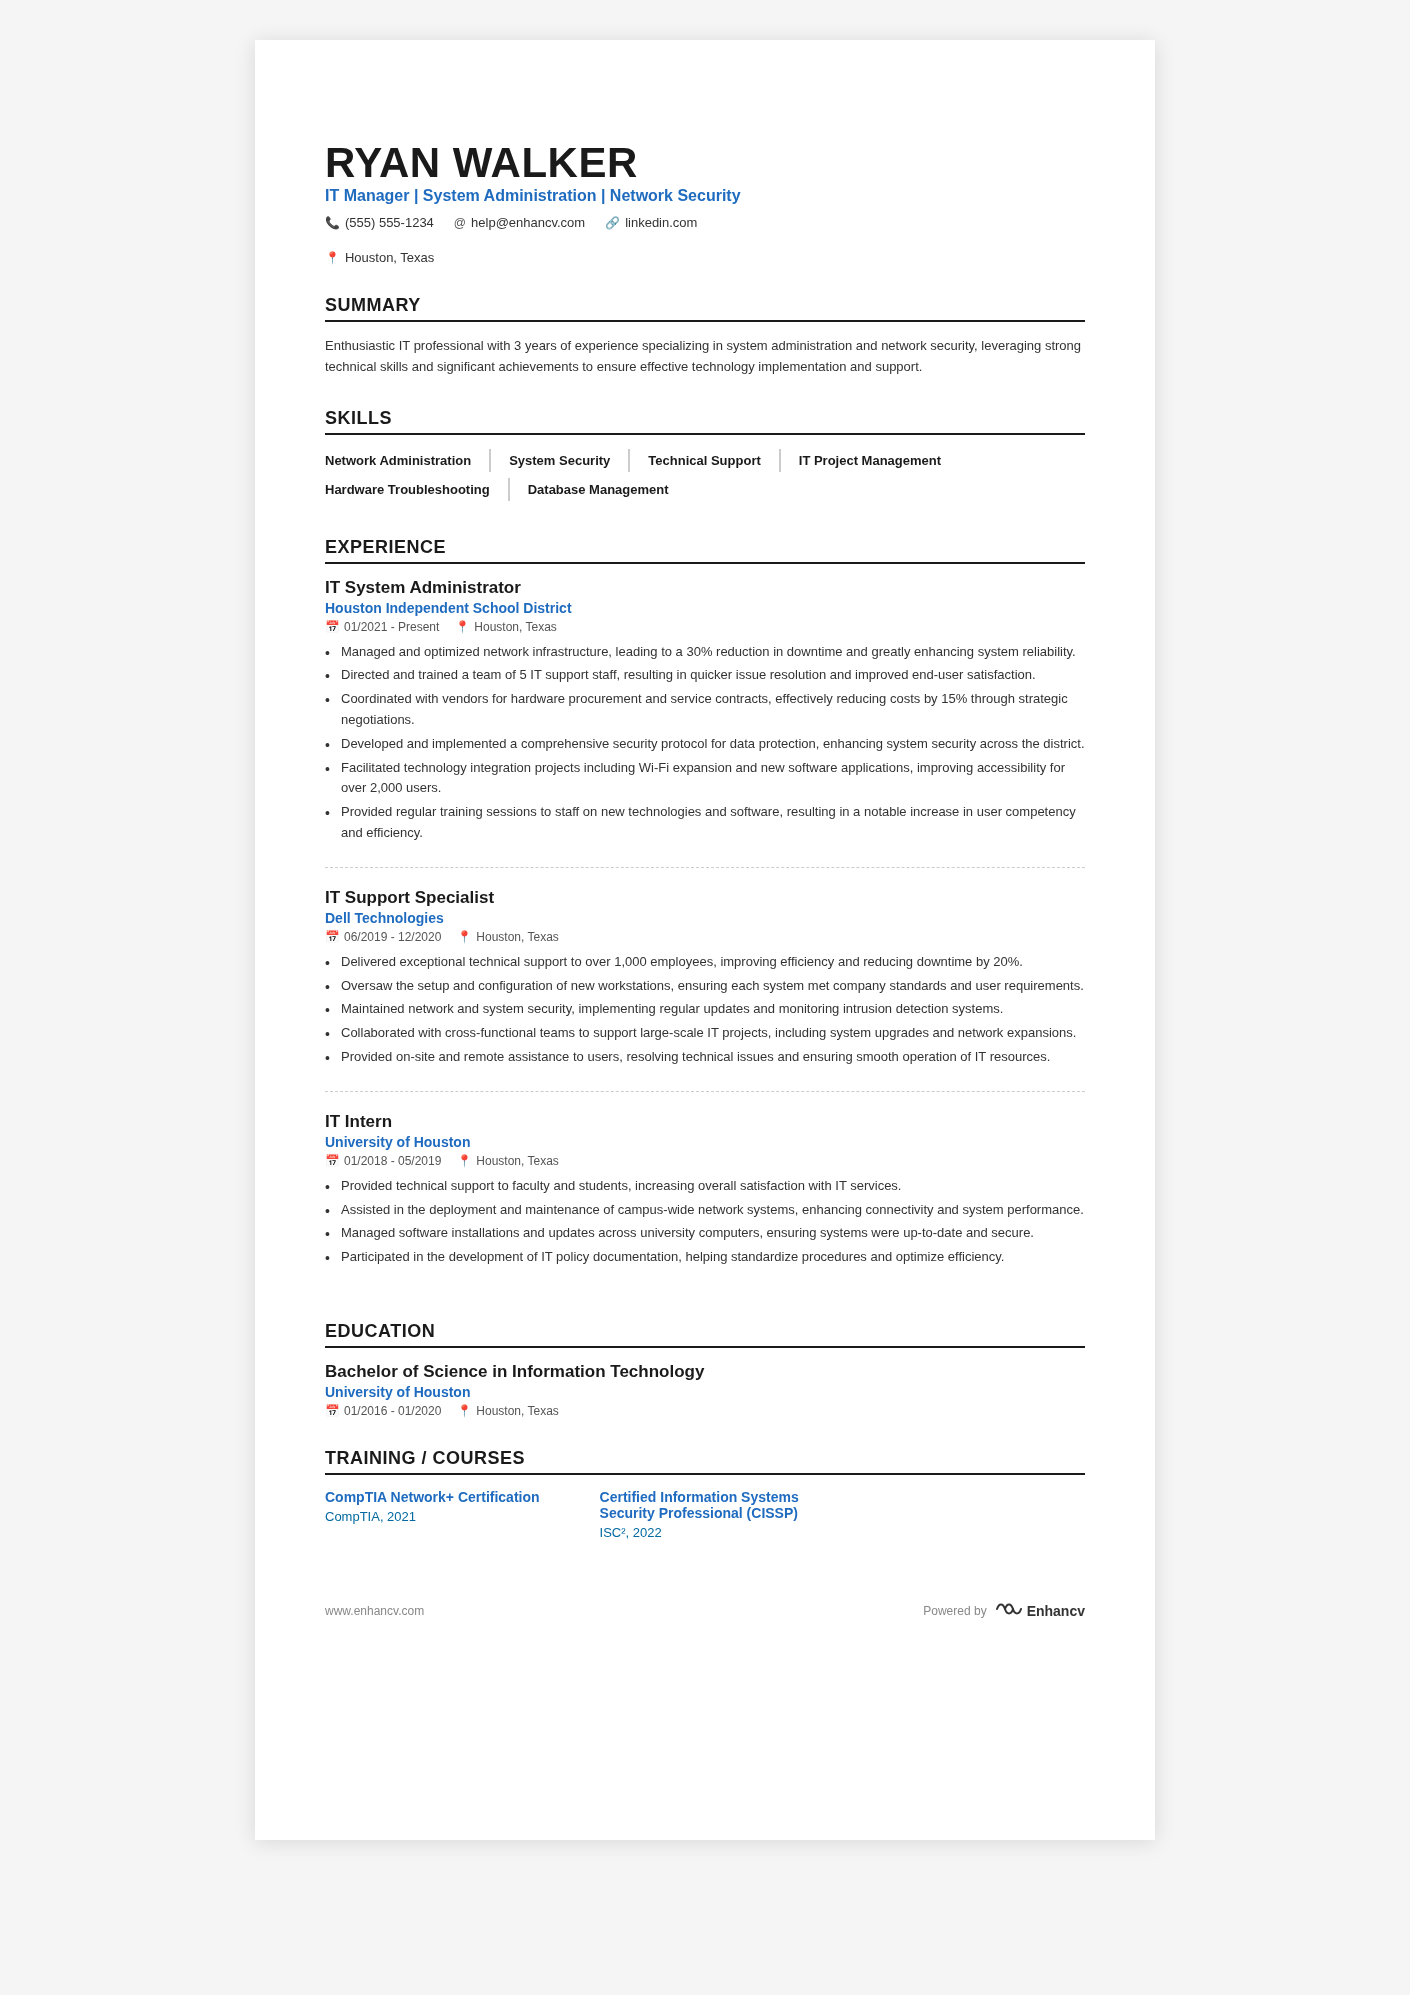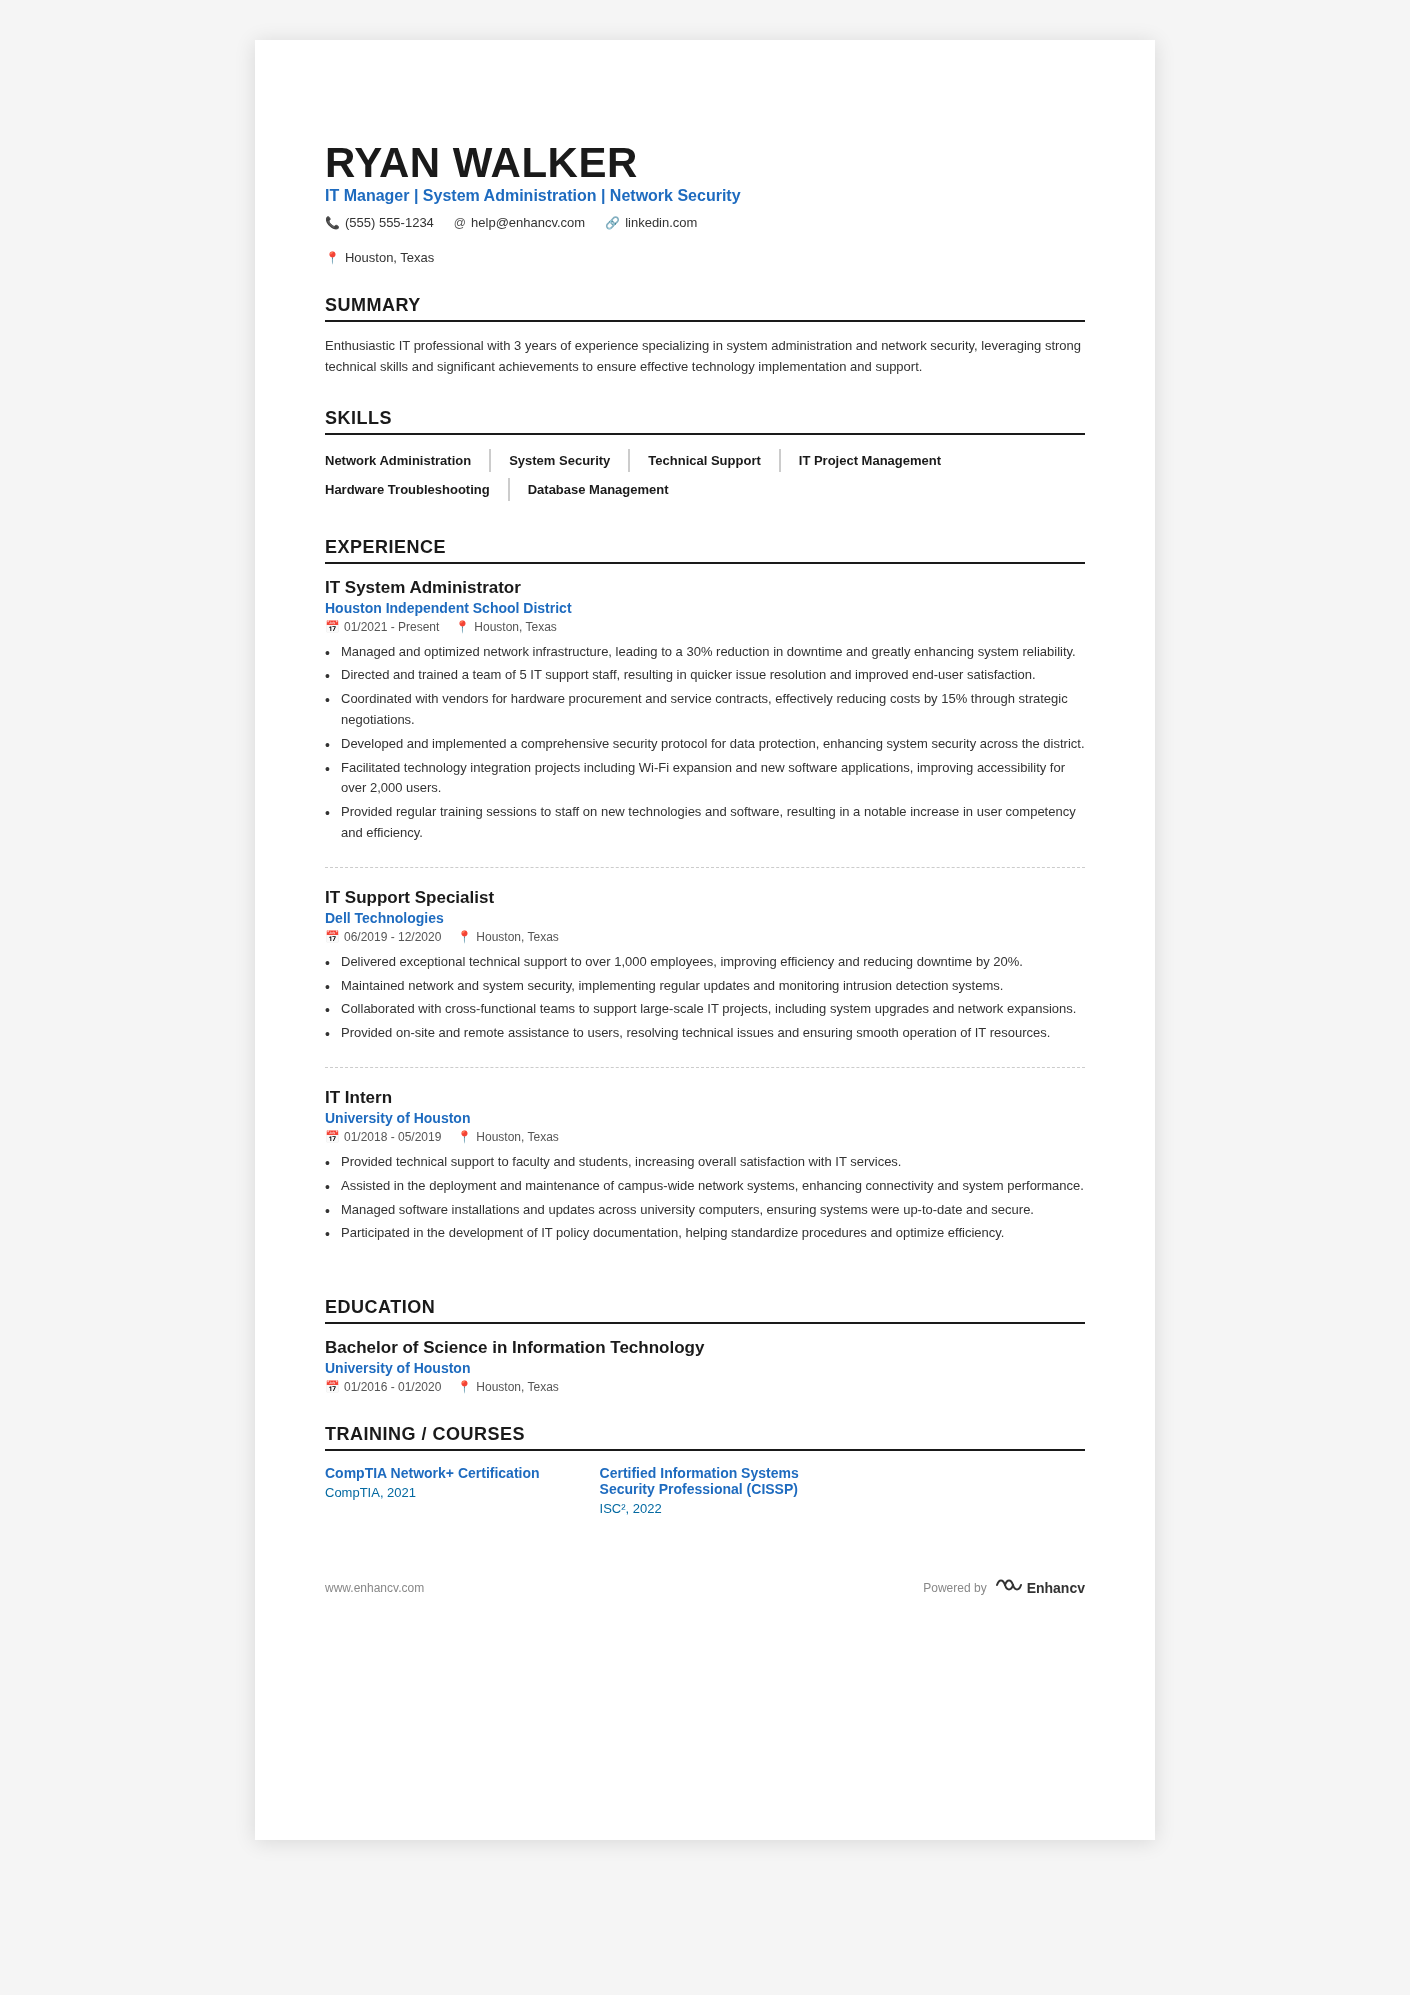--- a/index.html
+++ b/index.html
@@ -293,20 +293,21 @@
           <span>📅</span>
           <span>06/2019 - 12/2020</span>
         </div>
         <div class="exp-meta-item">
           <span>📍</span>
           <span>Houston, Texas</span>
         </div>
       </div>
       <ul class="bullet-list">
         <li>Delivered exceptional technical support to over 1,000 employees, improving efficiency and reducing downtime by 20%.</li>
+        <li>Oversaw the setup and configuration of new workstations, ensuring each system met company standards and user requirements.</li>
         <li>Maintained network and system security, implementing regular updates and monitoring intrusion detection systems.</li>
         <li>Collaborated with cross-functional teams to support large-scale IT projects, including system upgrades and network expansions.</li>
         <li>Provided on-site and remote assistance to users, resolving technical issues and ensuring smooth operation of IT resources.</li>
       </ul>
     </div>
 
     <div class="exp-entry">
       <div class="exp-title">IT Intern</div>
       <div class="exp-company">University of Houston</div>
       <div class="exp-meta">

